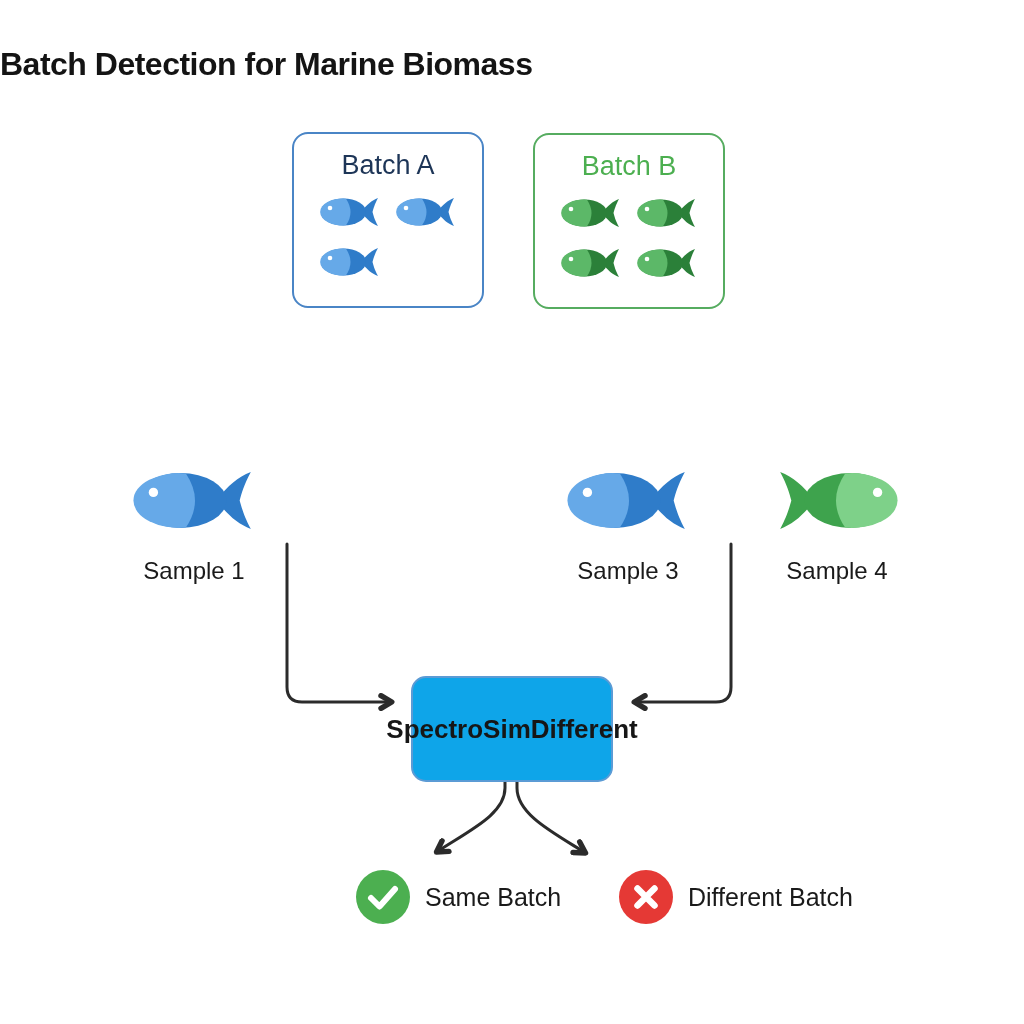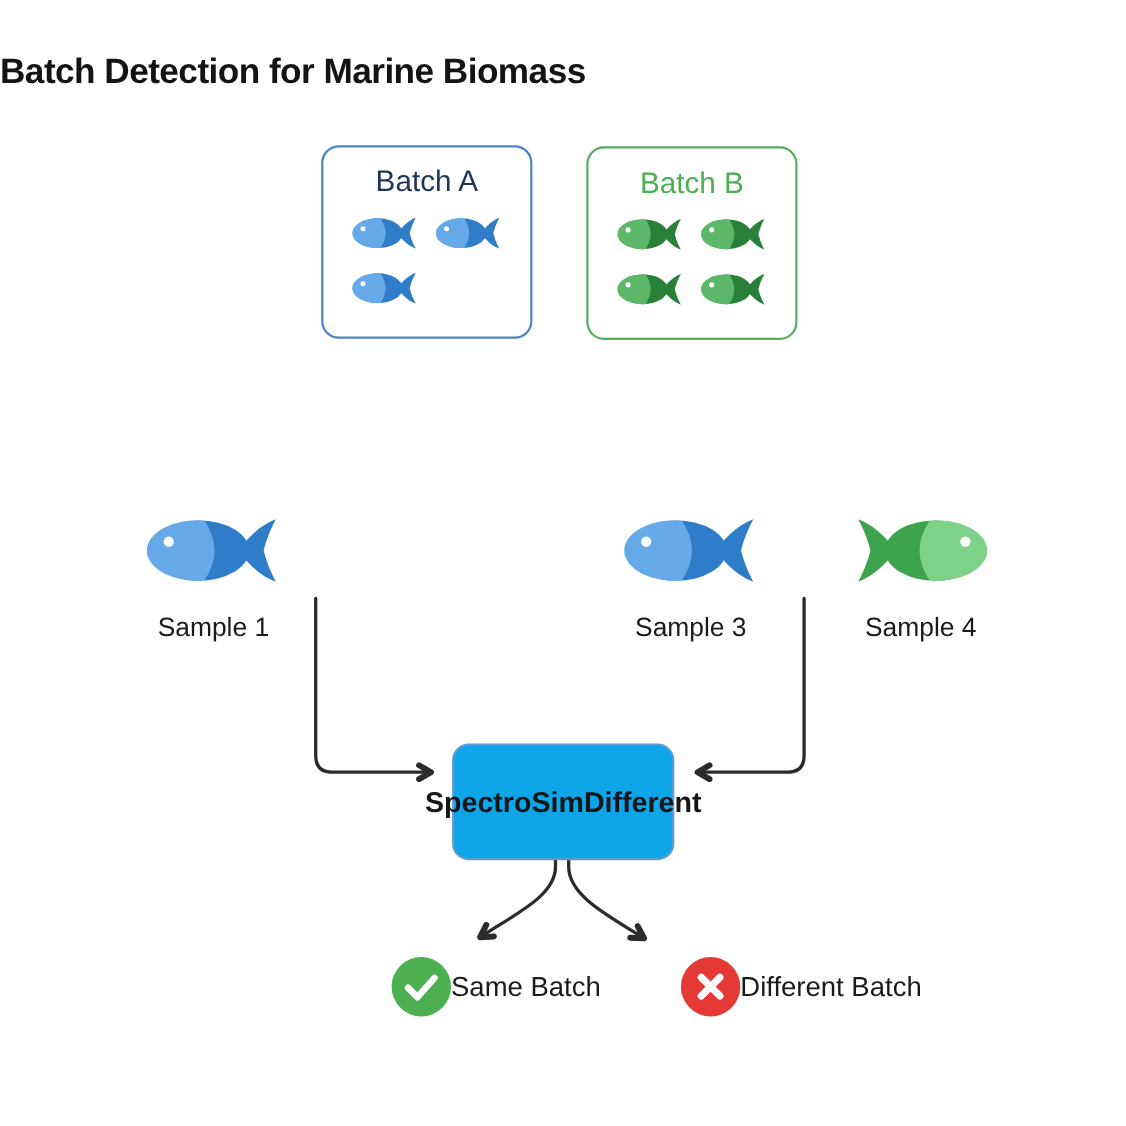--- a/index.html
+++ b/index.html
@@ -55,21 +55,21 @@
     font-size:26px;font-weight:700;line-height:33px;color:#161616;text-align:center;
     z-index:3;
     margin-top:28px;
   }
 
   
   #arrows{left:0;top:0;width:1024px;height:1024px;pointer-events:none;z-index:2;}
   #arrows path{stroke:var(--arrow-stroke,#2B2B2B);stroke-width:3;fill:none;stroke-linecap:round;}
 
   
-  .result{top:870px;height:54px;display:flex;align-items:center;}
+  .result{top:870px;height:54px;display:flex;align-items:center;gap:15px;}
   .result-same{left:356px;}
   .result-diff{left:619px;}
   .badge{width:54px;height:54px;border-radius:50%;display:flex;align-items:center;justify-content:center;flex:0 0 auto;}
   .badge-green{background:var(--success-green,#4CAF50);}
   .badge-red{background:var(--error-red,#E53935);}
   .result-label{font-size:25px;color:var(--label-text,#1A1A1A);white-space:nowrap;}
 </style>
 </head>
 <body>
 

